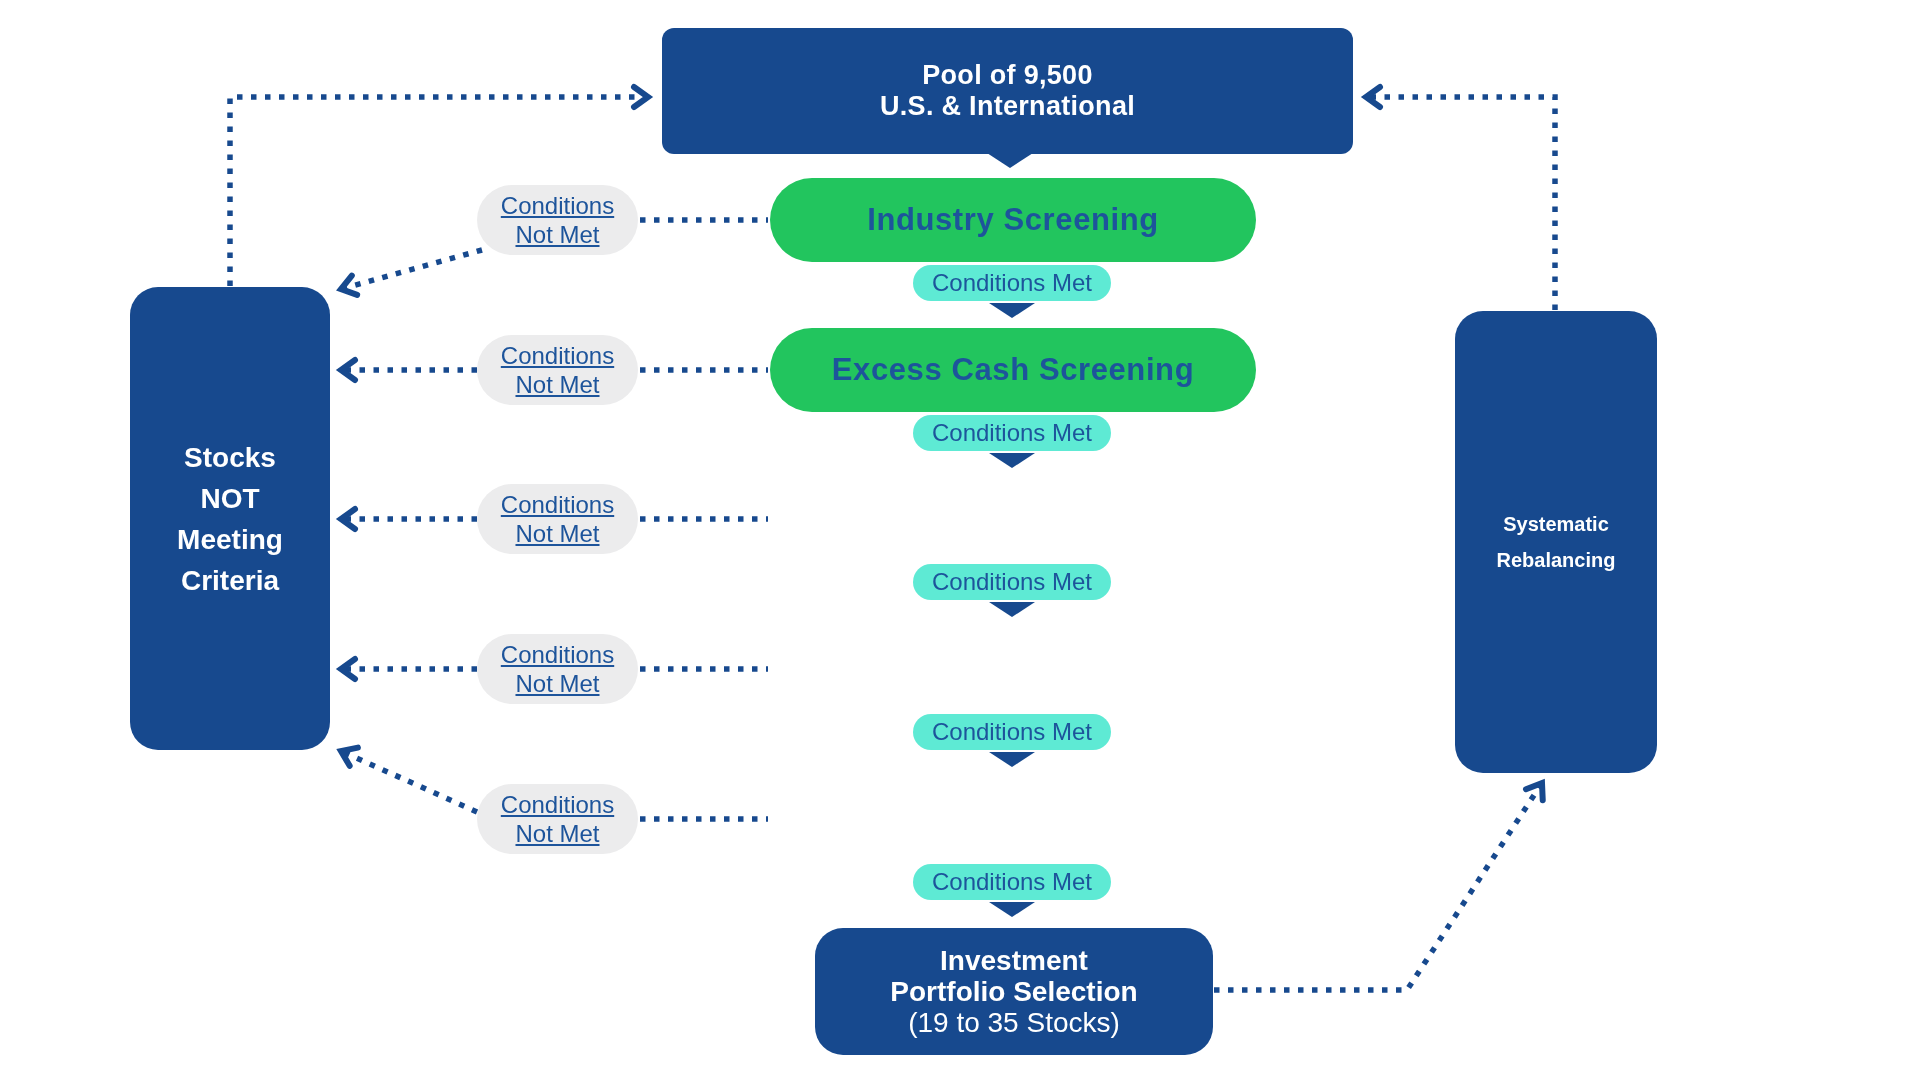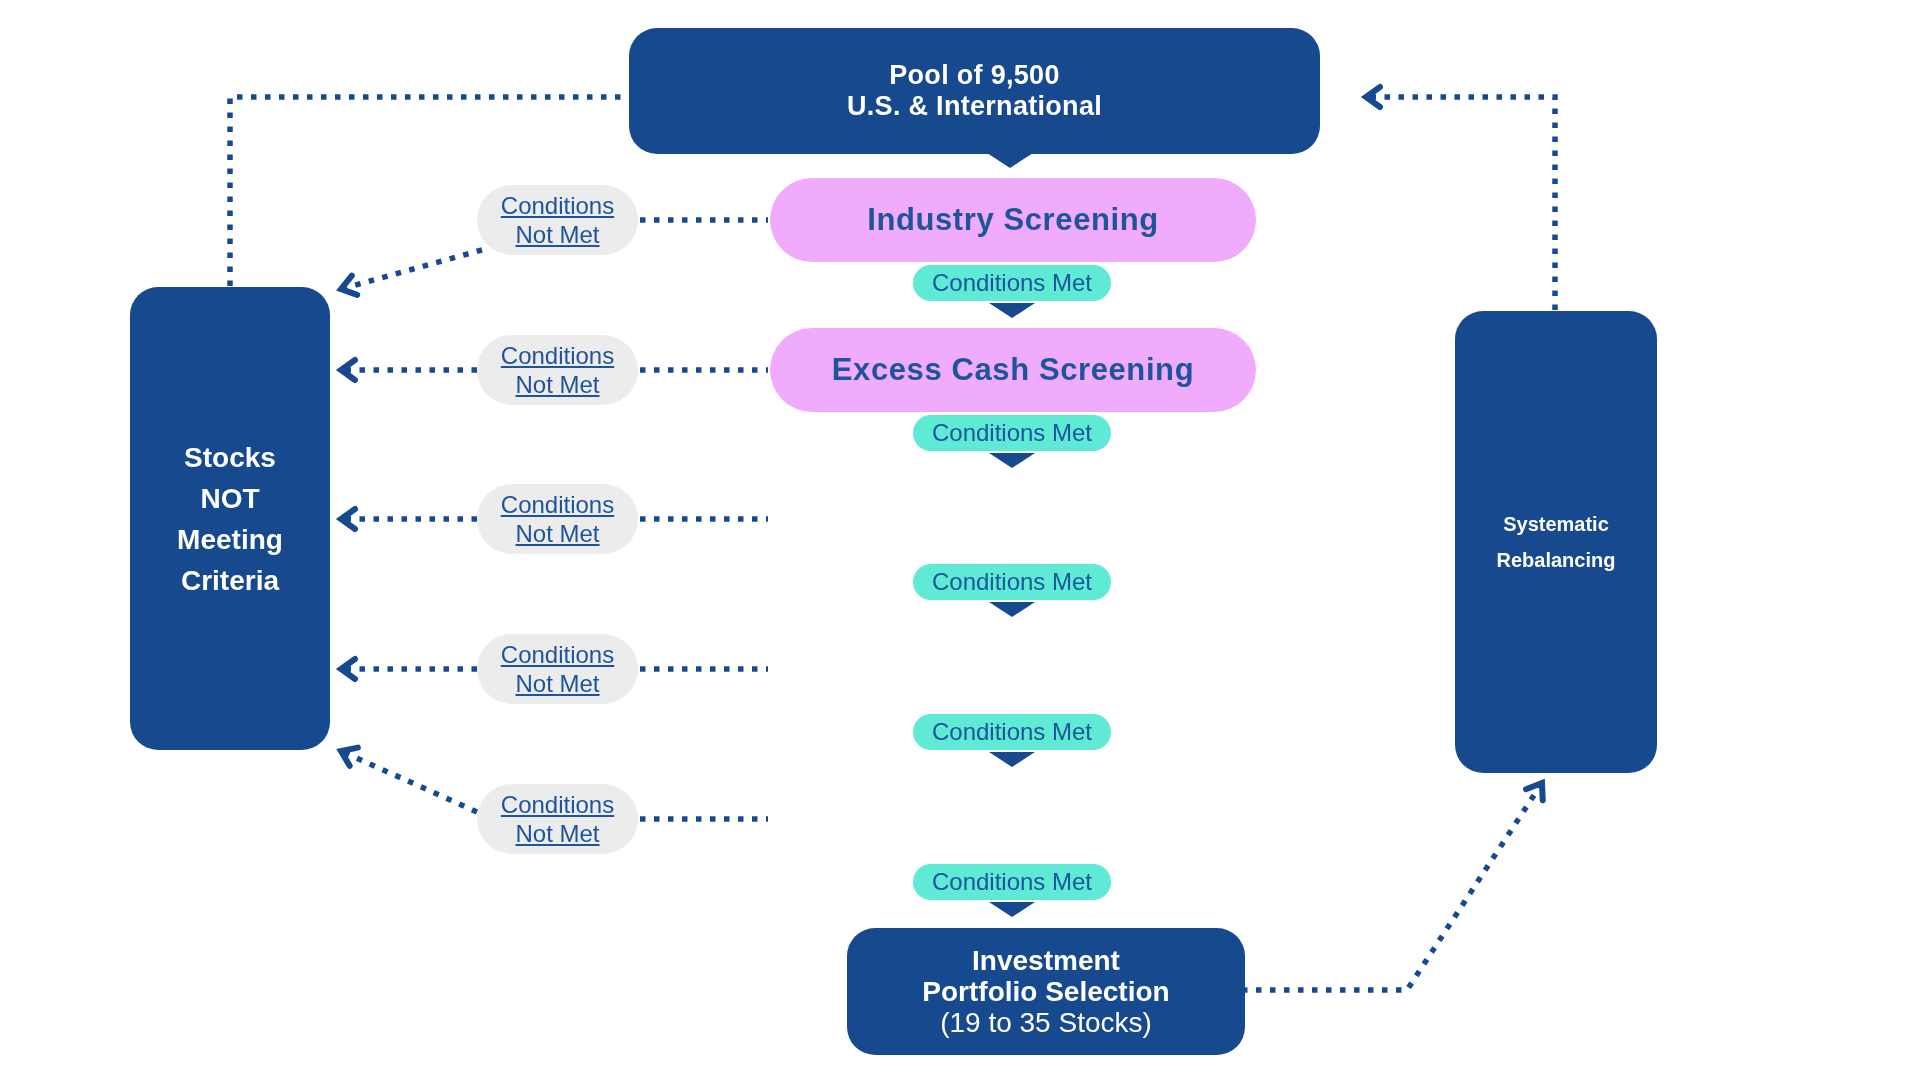--- a/index.html
+++ b/index.html
@@ -3,31 +3,31 @@
 <meta charset="utf-8">
 <style>
   html,body{margin:0;padding:0;background:#ffffff;}
   body{font-family:"Liberation Sans","DejaVu Sans",sans-serif;}
   #canvas{position:relative;width:1920px;height:1084px;background:#ffffff;overflow:hidden;}
 
   .navy{background:#17498E;color:#ffffff;}
   .box{position:absolute;display:flex;flex-direction:column;align-items:center;justify-content:center;text-align:center;box-sizing:border-box;}
 
   
-  .pool{left:629px;top:28px;width:691px;height:126px;border-radius:28px;font-weight:bold;font-size:27px;line-height:31px;letter-spacing:.3px;}
+  .pool{left:662px;top:28px;width:691px;height:126px;border-radius:12px;font-weight:bold;font-size:27px;line-height:31px;letter-spacing:.3px;}
   .pool-notch{position:absolute;left:987px;top:153px;width:0;height:0;border-left:23px solid transparent;border-right:23px solid transparent;border-top:15px solid #17498E;}
 
   
   .left-box{left:130px;top:287px;width:200px;height:463px;border-radius:28px;font-weight:bold;font-size:28px;line-height:41px;}
   .right-box{left:1455px;top:311px;width:202px;height:462px;border-radius:28px;font-weight:bold;font-size:20px;line-height:36px;}
-  .bottom-box{left:815px;top:928px;width:398px;height:127px;border-radius:28px;font-size:28px;line-height:31px;font-weight:bold;margin-left:32px;}
+  .bottom-box{left:815px;top:928px;width:398px;height:127px;border-radius:28px;font-size:28px;line-height:31px;font-weight:bold;}
   .bottom-box .regular{font-weight:normal;}
 
   
-  .stage{position:absolute;left:770px;width:486px;height:84px;background:#f0abfc;border-radius:42px;display:flex;align-items:center;justify-content:center;color:#1D549B;font-weight:bold;font-size:31px;letter-spacing:.6px;}
+  .stage{position:absolute;left:770px;width:486px;height:84px;background:#22c55e;border-radius:42px;display:flex;align-items:center;justify-content:center;color:#1D549B;font-weight:bold;font-size:31px;letter-spacing:.6px;}
   .met-pill{position:absolute;left:913px;width:198px;height:36px;background:#5eead4;border-radius:18px;display:flex;align-items:center;justify-content:center;color:#1D549B;font-size:24px;}
   .met-tri{position:absolute;left:989px;width:0;height:0;border-left:23px solid transparent;border-right:23px solid transparent;border-top:15px solid #17498E;}
   .notmet-pill{position:absolute;left:477px;width:161px;height:70px;background:#ECECED;border-radius:35px;display:flex;flex-direction:column;align-items:center;justify-content:center;color:#1D549B;font-size:24px;line-height:29px;text-align:center;text-decoration:underline;}
 
   
   svg.wires{position:absolute;left:0;top:0;width:1920px;height:1084px;pointer-events:none;}
   svg.wires path{fill:none;stroke:#17498E;stroke-width:5.5;stroke-dasharray:5.5 8.5;}
 </style>
 </head>
 <body>

